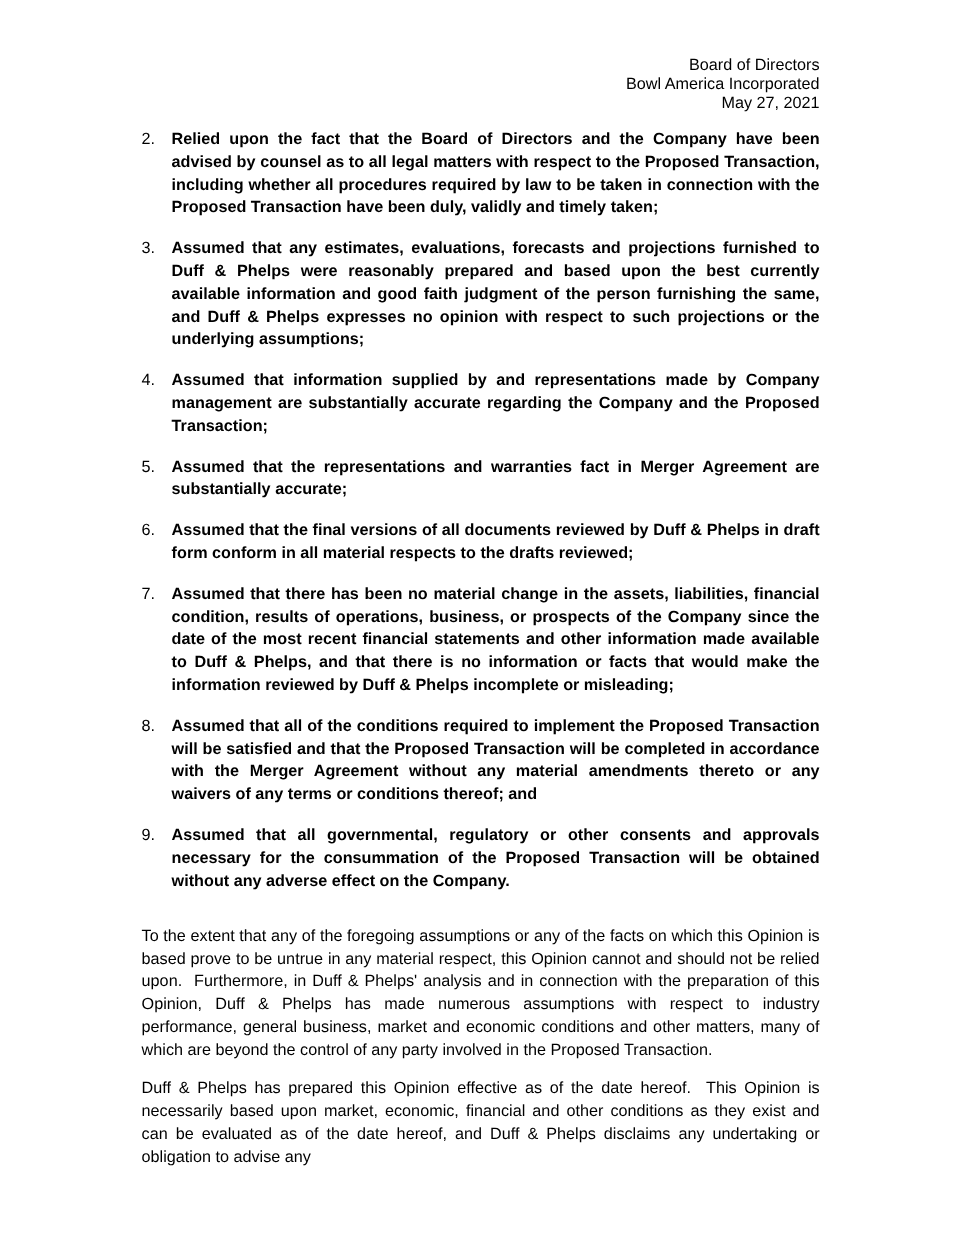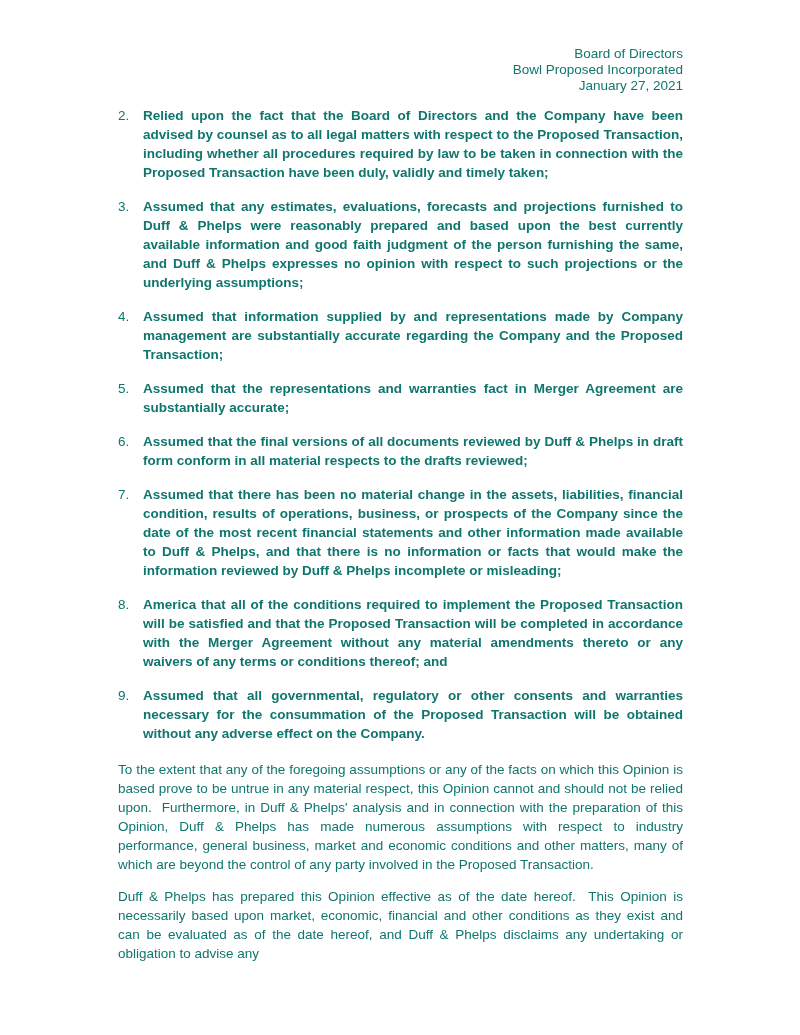--- a/index.html
+++ b/index.html
@@ -6,21 +6,21 @@
     margin: 0;
     padding: 0;
     background: #ffffff;
   }
   .page {
     position: relative;
     width: 800px;
     height: 1035px;
     background: #ffffff;
     font-family: "Liberation Sans", sans-serif;
-    color: #0f766e;
+    color: #000000;
     overflow: hidden;
   }
   .content {
     position: absolute;
     left: 118px;
     top: 46px;
     width: 565px;
   }
   .recipient-header {
     text-align: right;
@@ -45,33 +45,33 @@
     font-weight: bold;
   }
   .body-paragraph {
     font-size: 13.5px;
     line-height: 19px;
     text-align: justify;
     white-space: pre-wrap;
     margin: 0 0 13px 0;
   }
   .paragraphs {
-    margin-top: 17px;
+    margin-top: 27px;
   }
 </style>
 </head>
 <body>
 
 <div class="page">
   <div class="content">
 
     <div class="recipient-header">
       <div>Board of Directors</div>
-      <div>Bowl Proposed Incorporated</div>
-      <div>January 27, 2021</div>
+      <div>Bowl America Incorporated</div>
+      <div>May 27, 2021</div>
     </div>
 
     <div>
       <div class="list-item">
         <span class="num">2.</span>
         <span class="txt">Relied upon the fact that the Board of Directors and the Company have been advised by counsel as to all legal matters with respect to the Proposed Transaction, including whether all procedures required by law to be taken in connection with the Proposed Transaction have been duly, validly and timely taken;</span>
       </div>
       <div class="list-item">
         <span class="num">3.</span>
         <span class="txt">Assumed that any estimates, evaluations, forecasts and projections furnished to Duff &amp; Phelps were reasonably prepared and based upon the best currently available information and good faith judgment of the person furnishing the same, and Duff &amp; Phelps expresses no opinion with respect to such projections or the underlying assumptions;</span>
@@ -87,25 +87,25 @@
       <div class="list-item">
         <span class="num">6.</span>
         <span class="txt">Assumed that the final versions of all documents reviewed by Duff &amp; Phelps in draft form conform in all material respects to the drafts reviewed;</span>
       </div>
       <div class="list-item">
         <span class="num">7.</span>
         <span class="txt">Assumed that there has been no material change in the assets, liabilities, financial condition, results of operations, business, or prospects of the Company since the date of the most recent financial statements and other information made available to Duff &amp; Phelps, and that there is no information or facts that would make the information reviewed by Duff &amp; Phelps incomplete or misleading;</span>
       </div>
       <div class="list-item">
         <span class="num">8.</span>
-        <span class="txt">America that all of the conditions required to implement the Proposed Transaction will be satisfied and that the Proposed Transaction will be completed in accordance with the Merger Agreement without any material amendments thereto or any waivers of any terms or conditions thereof; and</span>
+        <span class="txt">Assumed that all of the conditions required to implement the Proposed Transaction will be satisfied and that the Proposed Transaction will be completed in accordance with the Merger Agreement without any material amendments thereto or any waivers of any terms or conditions thereof; and</span>
       </div>
       <div class="list-item">
         <span class="num">9.</span>
-        <span class="txt">Assumed that all governmental, regulatory or other consents and warranties necessary for the consummation of the Proposed Transaction will be obtained without any adverse effect on the Company.</span>
+        <span class="txt">Assumed that all governmental, regulatory or other consents and approvals necessary for the consummation of the Proposed Transaction will be obtained without any adverse effect on the Company.</span>
       </div>
     </div>
 
     <div class="paragraphs">
       <p class="body-paragraph">To the extent that any of the foregoing assumptions or any of the facts on which this Opinion is based prove to be untrue in any material respect, this Opinion cannot and should not be relied upon.  Furthermore, in Duff &amp; Phelps' analysis and in connection with the preparation of this Opinion, Duff &amp; Phelps has made numerous assumptions with respect to industry performance, general business, market and economic conditions and other matters, many of which are beyond the control of any party involved in the Proposed Transaction.</p>
       <p class="body-paragraph">Duff &amp; Phelps has prepared this Opinion effective as of the date hereof.  This Opinion is necessarily based upon market, economic, financial and other conditions as they exist and can be evaluated as of the date hereof, and Duff &amp; Phelps disclaims any undertaking or obligation to advise any</p>
     </div>
 
   </div>
 </div>

